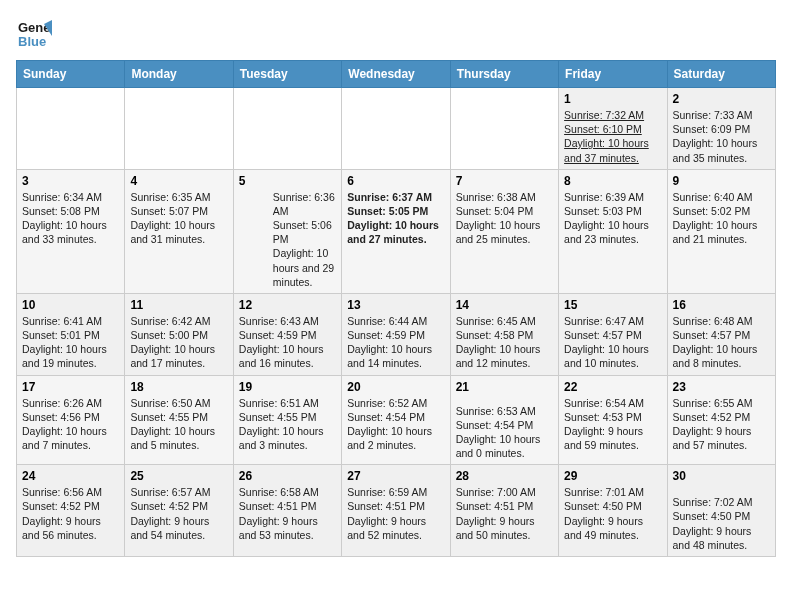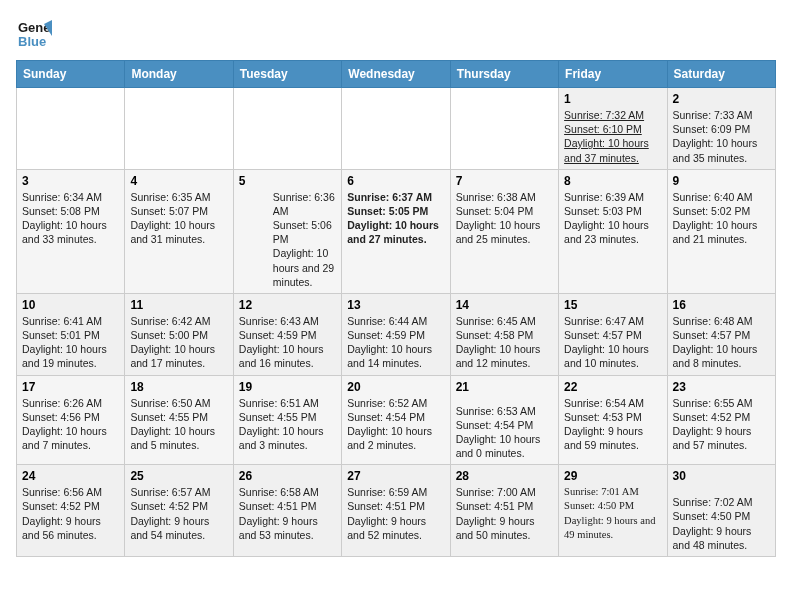--- a/index.html
+++ b/index.html
@@ -284,21 +284,21 @@
 Daylight: 9 hours and 52 minutes.</div>
         </td>
         <td>
           <div class="day-number">28</div>
           <div class="day-detail" style="white-space: pre-line;">Sunrise: 7:00 AM
 Sunset: 4:51 PM
 Daylight: 9 hours and 50 minutes.</div>
         </td>
         <td>
           <div class="day-number">29</div>
-          <div class="day-detail" style="white-space: pre-line; font-family: Liberation Serif, serif;">Sunrise: 7:01 AM
+          <div class="day-detail" style="white-space: pre-line;">Sunrise: 7:01 AM
 Sunset: 4:50 PM
 Daylight: 9 hours and 49 minutes.</div>
         </td>
         <td>
           <div class="day-number">30</div>
           <div class="day-detail" style="white-space: pre-line; margin-top: 12px;">Sunrise: 7:02 AM
 Sunset: 4:50 PM
 Daylight: 9 hours and 48 minutes.</div>
         </td>
       </tr>

